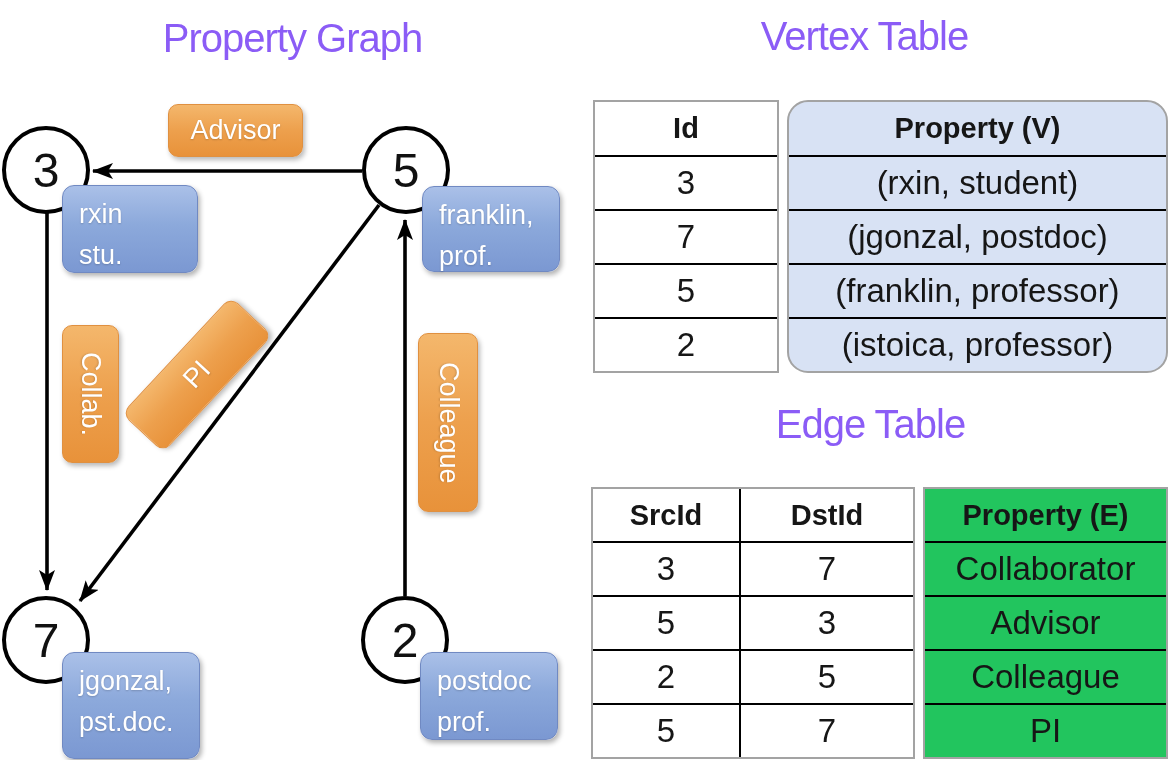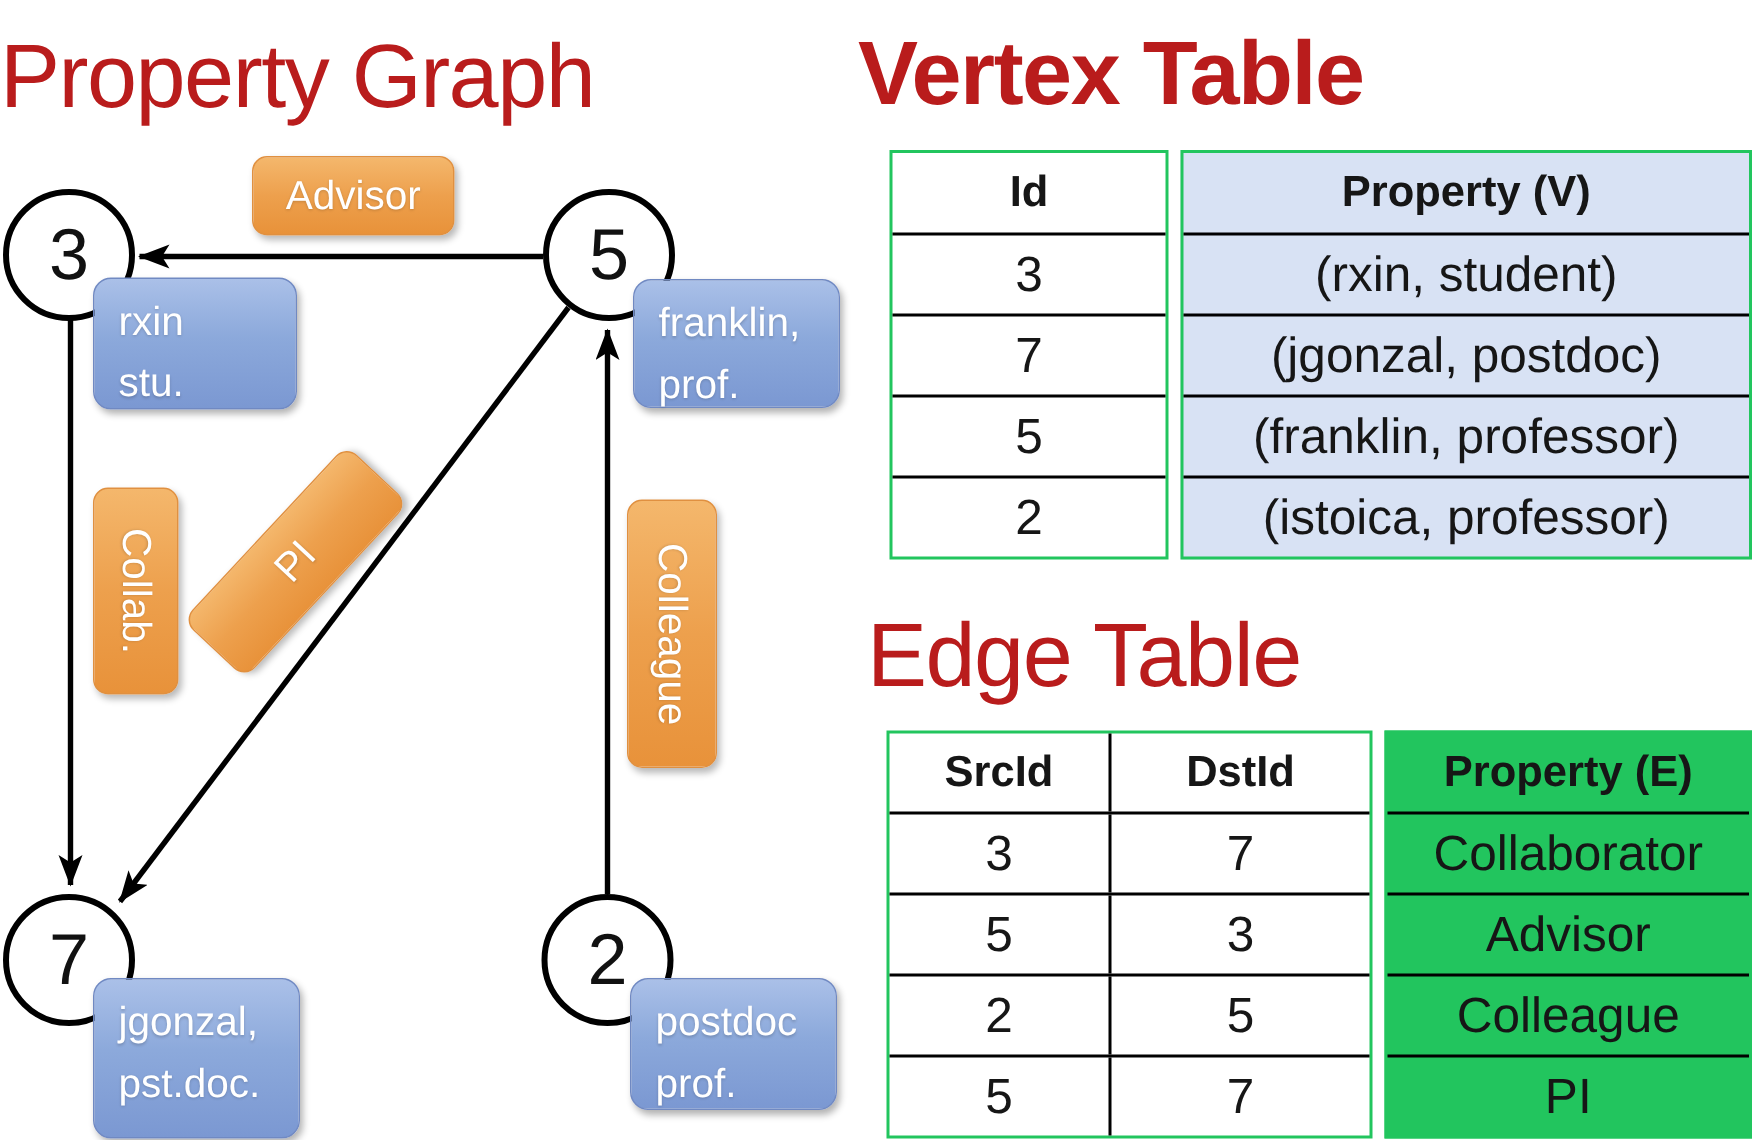--- a/index.html
+++ b/index.html
@@ -3,25 +3,25 @@
 <meta charset="utf-8">
 <style>
   * { margin:0; padding:0; box-sizing:border-box; }
   html,body { background:#ffffff; }
   .canvas {
     position:relative; width:1170px; height:760px; background:#ffffff;
     font-family:"Liberation Sans", sans-serif; color:#111; overflow:hidden;
   }
   
   .big-title {
-    position:absolute; text-align:left; font-size:60px; font-weight:normal;
-    letter-spacing:-1px; color:#b91c1c;
+    position:absolute; text-align:center; font-size:40px; font-weight:normal;
+    letter-spacing:-1px; color:#8b5cf6;
   }
   .title-graph  { left:0;   top:16px;  width:585px; }
-  .title-vertex { left:572px; top:14px; width:585px;font-weight:bold; }
+  .title-vertex { left:572px; top:14px; width:585px; }
   .title-edge   { left:578px; top:402px; width:585px; }
 
   
   .edges-svg { position:absolute; left:0; top:0; width:585px; height:760px; z-index:1; }
   .vertex-circle {
     position:absolute; width:88px; height:88px; border:4px solid #000; border-radius:50%;
     background:#fff; z-index:2; display:flex; align-items:center; justify-content:center;
     font-size:48px; color:#111;
   }
   .v3 { left:2px;   top:126px; }
@@ -49,32 +49,32 @@
     font-size:27px; text-shadow:0 1px 2px rgba(0,0,0,.18);
   }
   .el-advisor   { left:168px; top:104px; width:135px; height:53px; }
   .el-collab    { left:62px;  top:325px; width:57px;  height:138px; }
   .el-pi        { left:117px; top:346px; width:160px; height:57px; transform:rotate(-47deg); }
   .el-colleague { left:418px; top:333px; width:60px;  height:179px; }
   .vtext { writing-mode:vertical-rl; text-orientation:mixed; }
 
   
   .tbl { position:absolute; display:flex; z-index:2; }
-  .subtable { border:2px solid #22c55e; background:#fff; }
+  .subtable { border:2px solid #a3a3a3; background:#fff; }
   .trow { display:flex; border-top:2px solid #000; }
   .trow:first-child { border-top:none; }
   .cell {
     display:flex; align-items:center; justify-content:center;
     font-size:33px; color:#161616;
   }
   .hcell { font-weight:bold; font-size:29px; }
 
   .vt { left:593px; top:100px; gap:8px; }
   .vt-id   { width:186px; }
-  .vt-prop { width:381px; background:#d8e2f4; }
+  .vt-prop { width:381px; background:#d8e2f4;border-radius:21px; }
   .vt .trow { height:54px; }
   .vt .trow.hdr { height:53px; }
   .vt .cell { width:100%; }
 
   .et { left:591px; top:487px; gap:8px;border-radius:13px; }
   .et-left { width:324px; }
   .et-prop { width:245px; background:#22c55e; }
   .et .trow { height:54px; }
   .et .trow.hdr { height:52px; }
   .et .cell { width:100%; }

